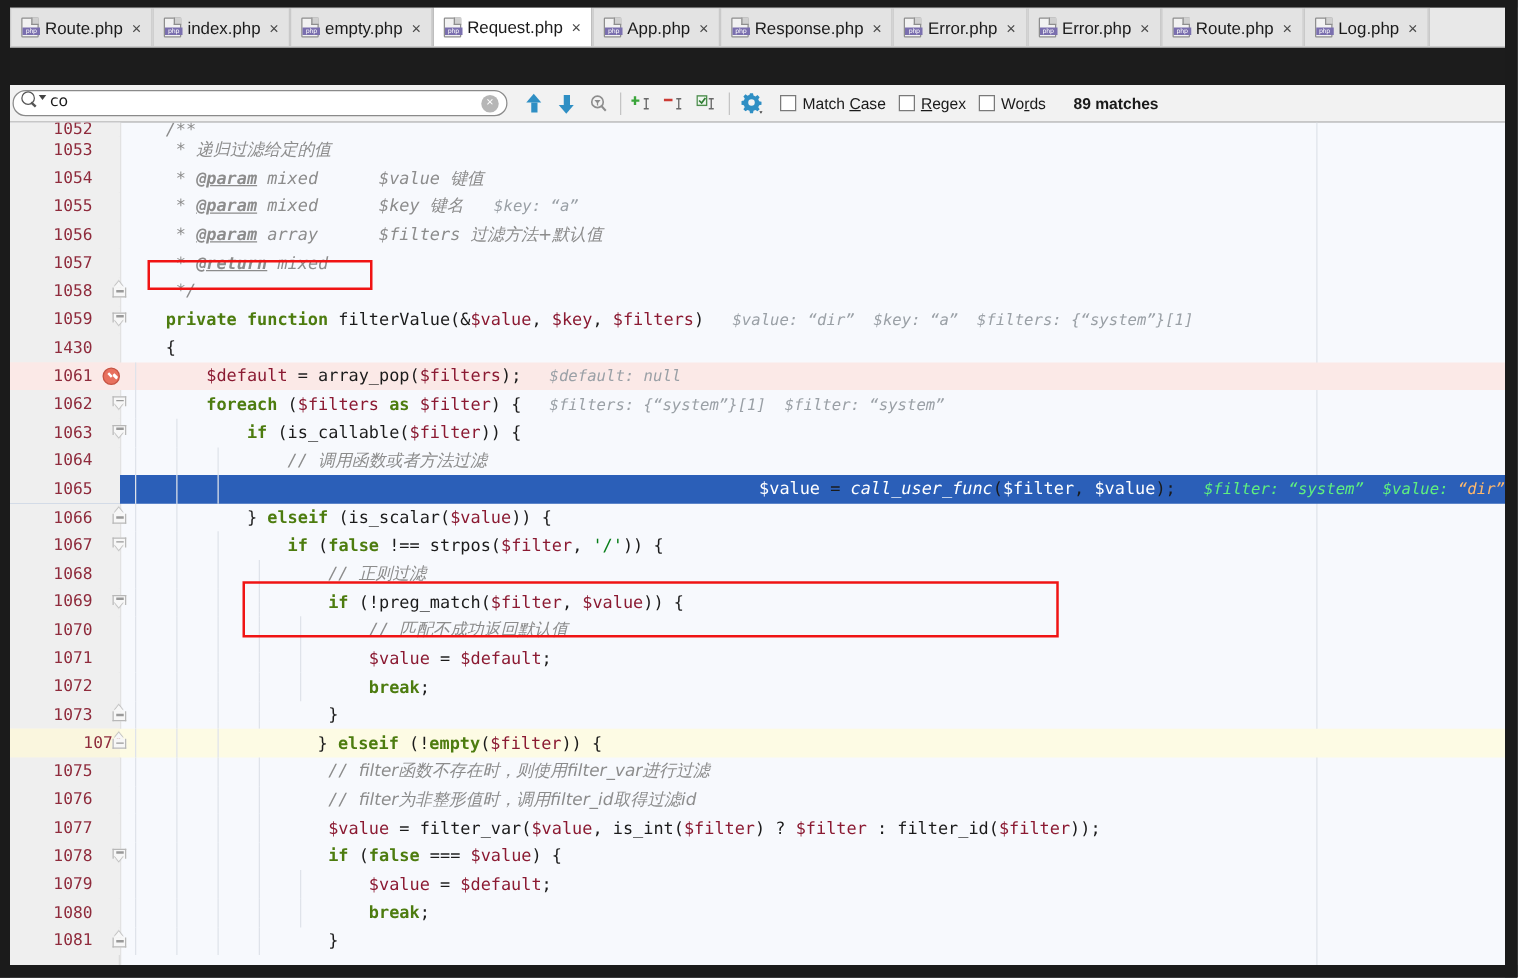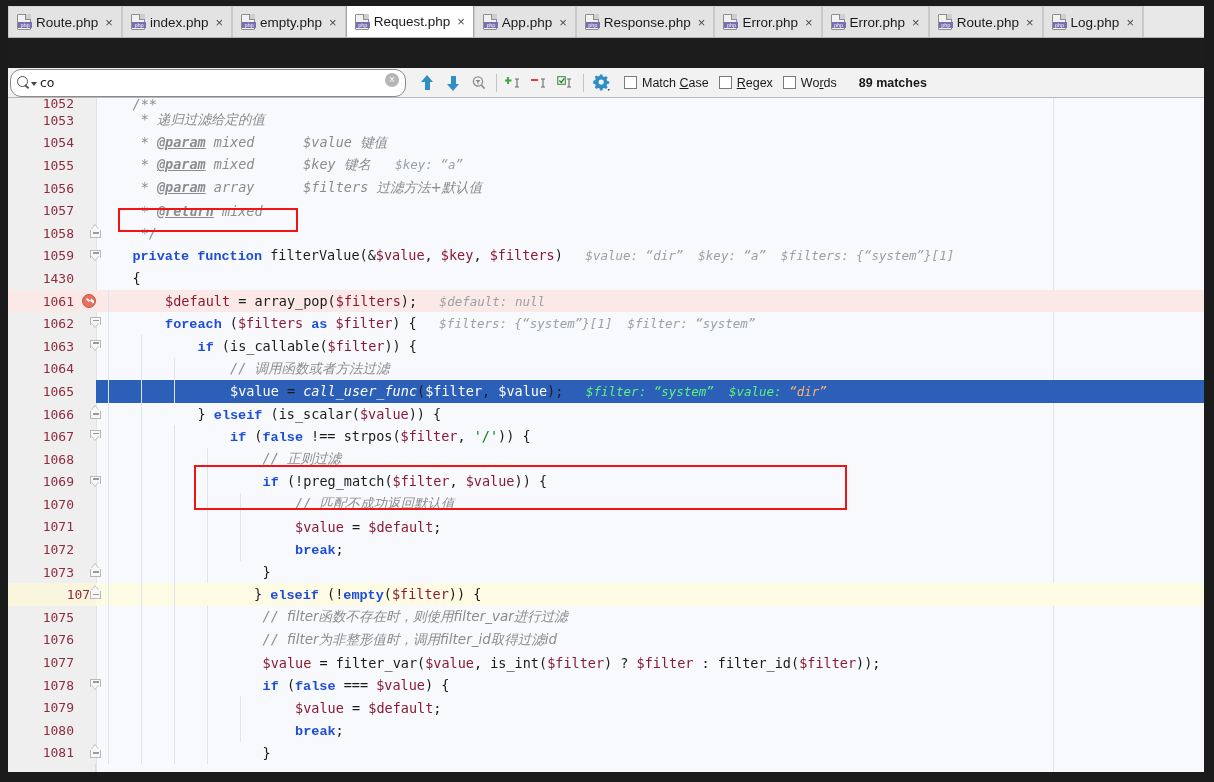--- a/index.html
+++ b/index.html
@@ -112,25 +112,25 @@
   .findbar {
     position: absolute; left: 8px; top: 68px;
     width: 1196px; height: 30px;
     background: #f2f2f2;
     display: flex; align-items: center;
     border-bottom: 1px solid #b9b9b9;
   }
   .search-field {
     position: relative;
     margin-left: 2px;
-    width: 396px; height: 28px;
+    width: 396px; height: 21px;
     background: #fff;
     border: 1px solid #8a8a8a;
     border-radius: 11px;
-    display: flex; align-items: center;
+    display: flex; 
     padding-left: 6px;
   }
   .mag {
     position:relative; width:13px; height:13px; flex:0 0 auto; margin-right:1px;
   }
   .mag::before {
     content:""; position:absolute; left:0; top:0;
     width:9px; height:9px; border:1.6px solid #555; border-radius:50%;
   }
   .mag::after {
@@ -195,34 +195,34 @@
   .row .gsp { width:18px; flex:0 0 auto; position:relative; }
   .row .code {
     flex:1 1 auto; padding-left:4px;
     font-family:"DejaVu Sans Mono", monospace;
     font-size:13.5px; color:#1b1b1b;
     white-space: pre;
   }
   
   .row.rowbg-exec   { background:#fbe9e7; }
   .row.rowbg-sel    { background:#2b5fb8; }
-  .row.rowbg-sel .code { color:#ffffff; }
+  .row.rowbg-sel .code { color:#ffffff;text-align:right; }
   .row.rowbg-warn   { background:#fdfbe4;padding-left:24px; }
 
   
   .gstripe-exec { position:absolute; left:0; top:0; width:88px; height:22.6px; background:#fbe9e7; }
   .gstripe-warn { position:absolute; left:0; top:0; width:88px; height:22.6px; background:#faf6de; }
 
   
   .ind {
     position:absolute; top:0; width:1px; height:22.6px; background:#dfe3ea;
   }
 
   
-  .kw   { color:#1d4ed8; font-weight:bold;font-family:Liberation Mono, monospace; }
+  .kw   { color:#4d7c0f; font-weight:bold; }
   .fn   { color:#1b1b1b; }
   .var  { color:#8b1a32; }
   .str  { color:#067d17; }
   .cmt  { color:#8c8c8c; font-style:italic; }
   .cmt-cn { color:#8c8c8c; font-style:italic; font-family:"DejaVu Sans", sans-serif; }
   .hint { color:#9aa0a6; font-style:italic; font-size:12.5px; }
   .tag  { color:#8c8c8c; font-style:italic; text-decoration:underline; font-weight:bold;}
   .punct{ color:#1b1b1b; }
   
   .row.rowbg-sel .hint-green { color:#5ff07f; font-style:italic; font-size:12.5px;}

